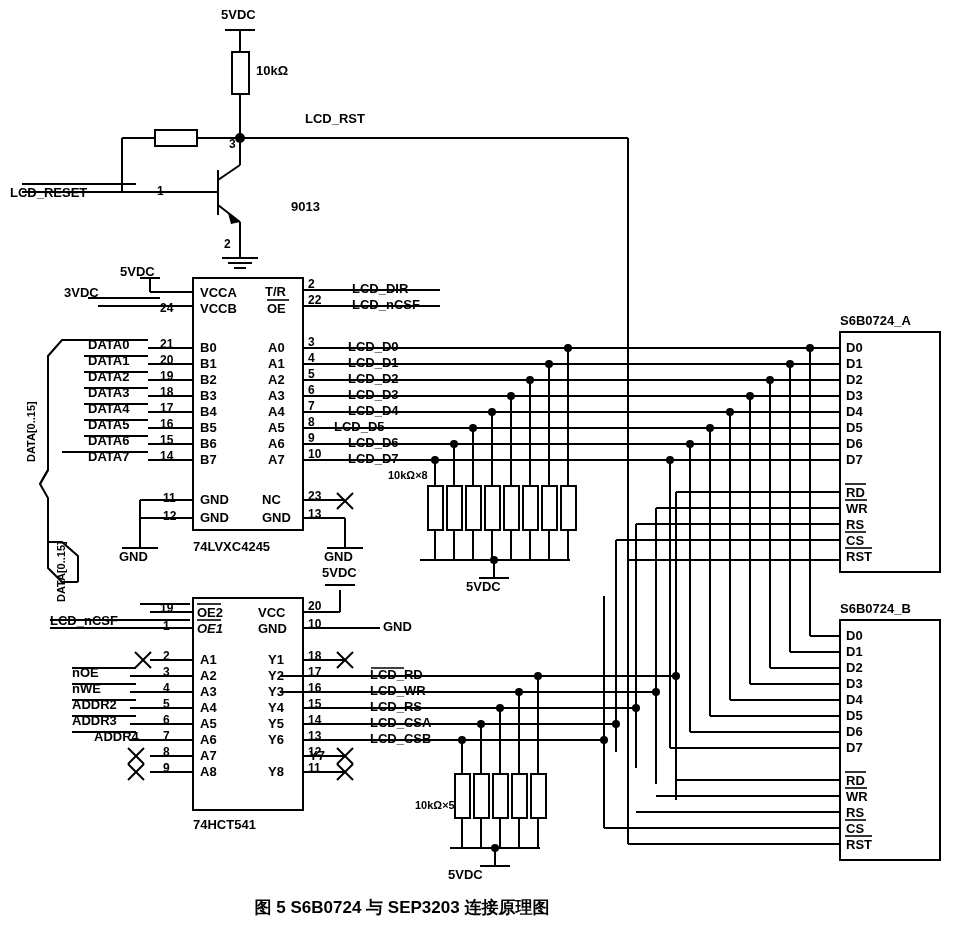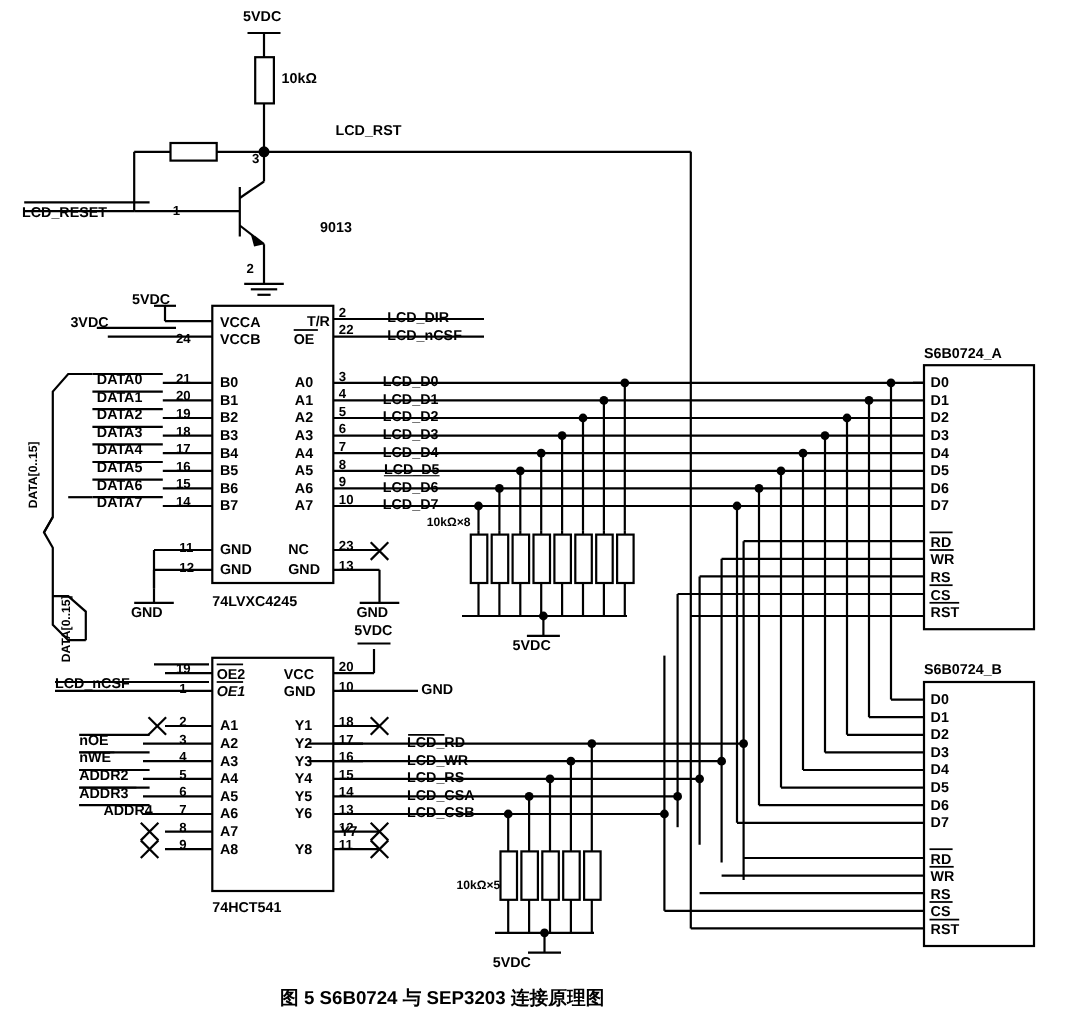--- a/index.html
+++ b/index.html
@@ -302,31 +302,31 @@
     <line x1="845" y1="820" x2="866" y2="820"></line>
     <line x1="845" y1="836" x2="872" y2="836"></line>
     <line x1="371" y1="668" x2="404" y2="668"></line>
   </g>
 </svg>
 
 <div class="lbl" style="left:221px;top:8px;">5VDC</div>
 <div class="lbl" style="left:256px;top:64px;">10kΩ</div>
 <div class="lbl num" style="left:229px;top:138px;">3</div>
 <div class="lbl" style="left:305px;top:112px;">LCD_RST</div>
-<div class="lbl" style="left:20px;top:186px;">LCD_RESET</div>
+<div class="lbl" style="left:10px;top:186px;">LCD_RESET</div>
 <div class="lbl num" style="left:157px;top:185px;">1</div>
 <div class="lbl" style="left:243px;top:200px;margin-left:48px;">9013</div>
 <div class="lbl num" style="left:224px;top:238px;">2</div>
 
 <div class="lbl" style="left:120px;top:265px;">5VDC</div>
 <div class="lbl" style="left:64px;top:286px;">3VDC</div>
 <div class="lbl num" style="left:160px;top:302px;">24</div>
 <div class="lbl" style="left:200px;top:286px;">VCCA</div>
 <div class="lbl" style="left:200px;top:302px;">VCCB</div>
-<div class="lbl" style="left:279px;top:285px;">T/R</div>
+<div class="lbl" style="left:265px;top:285px;">T/R</div>
 <div class="lbl" style="left:267px;top:302px;">OE</div>
 <div class="lbl num" style="left:308px;top:278px;">2</div>
 <div class="lbl num" style="left:308px;top:294px;">22</div>
 <div class="lbl" style="left:352px;top:282px;">LCD_DIR</div>
 <div class="lbl" style="left:352px;top:298px;">LCD_nCSF</div>
 
 <div class="lbl" style="left:88px;top:338px;">DATA0</div>
 <div class="lbl" style="left:88px;top:354px;">DATA1</div>
 <div class="lbl" style="left:88px;top:370px;">DATA2</div>
 <div class="lbl" style="left:88px;top:386px;">DATA3</div>
@@ -369,21 +369,21 @@
 <div class="lbl num" style="left:308px;top:400px;">7</div>
 <div class="lbl num" style="left:308px;top:416px;">8</div>
 <div class="lbl num" style="left:308px;top:432px;">9</div>
 <div class="lbl num" style="left:308px;top:448px;">10</div>
 
 <div class="lbl" style="left:348px;top:340px;">LCD_D0</div>
 <div class="lbl" style="left:348px;top:356px;">LCD_D1</div>
 <div class="lbl" style="left:348px;top:372px;">LCD_D2</div>
 <div class="lbl" style="left:348px;top:388px;text-align:center;">LCD_D3</div>
 <div class="lbl" style="left:348px;top:404px;">LCD_D4</div>
-<div class="lbl" style="left:349px;top:420px;text-decoration:underline;">LCD_D5</div>
+<div class="lbl" style="left:334px;top:420px;">LCD_D5</div>
 <div class="lbl" style="left:348px;top:436px;">LCD_D6</div>
 <div class="lbl" style="left:348px;top:452px;">LCD_D7</div>
 
 <div class="lbl num" style="left:163px;top:492px;">11</div>
 <div class="lbl num" style="left:163px;top:510px;">12</div>
 <div class="lbl" style="left:200px;top:493px;">GND</div>
 <div class="lbl" style="left:200px;top:511px;">GND</div>
 <div class="lbl" style="left:262px;top:493px;">NC</div>
 <div class="lbl" style="left:262px;top:511px;">GND</div>
 <div class="lbl num" style="left:308px;top:490px;">23</div>

